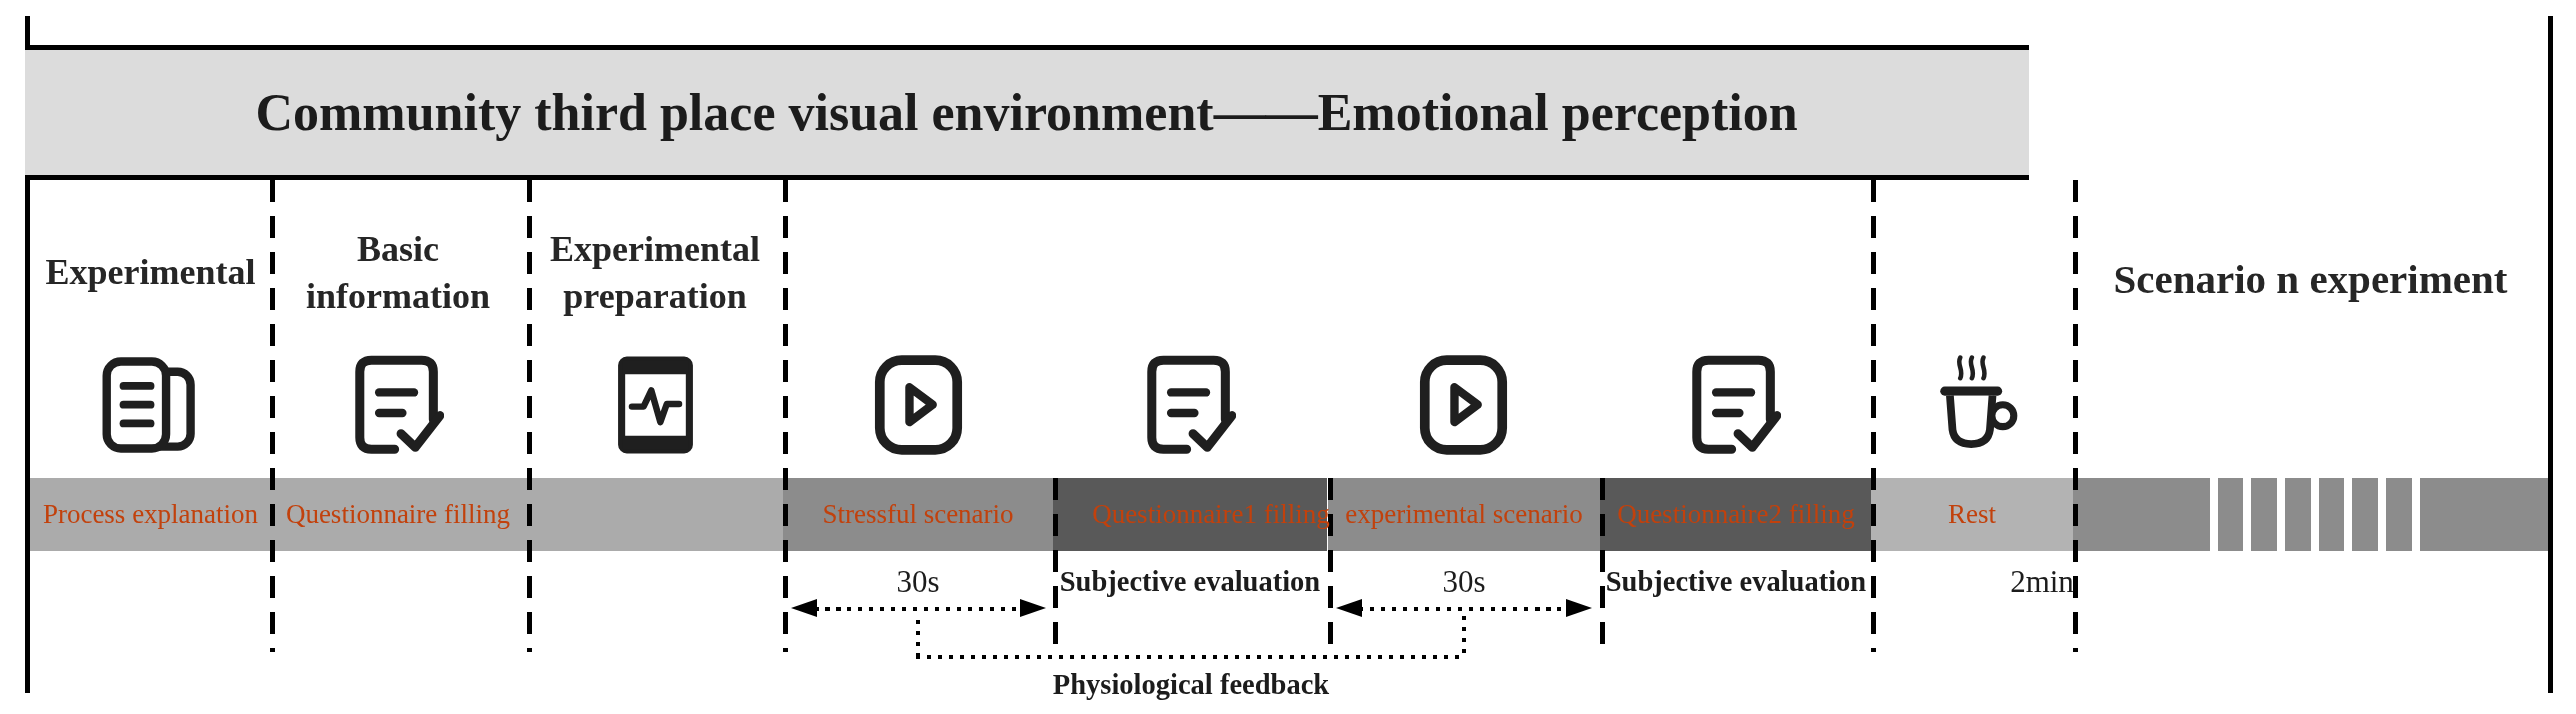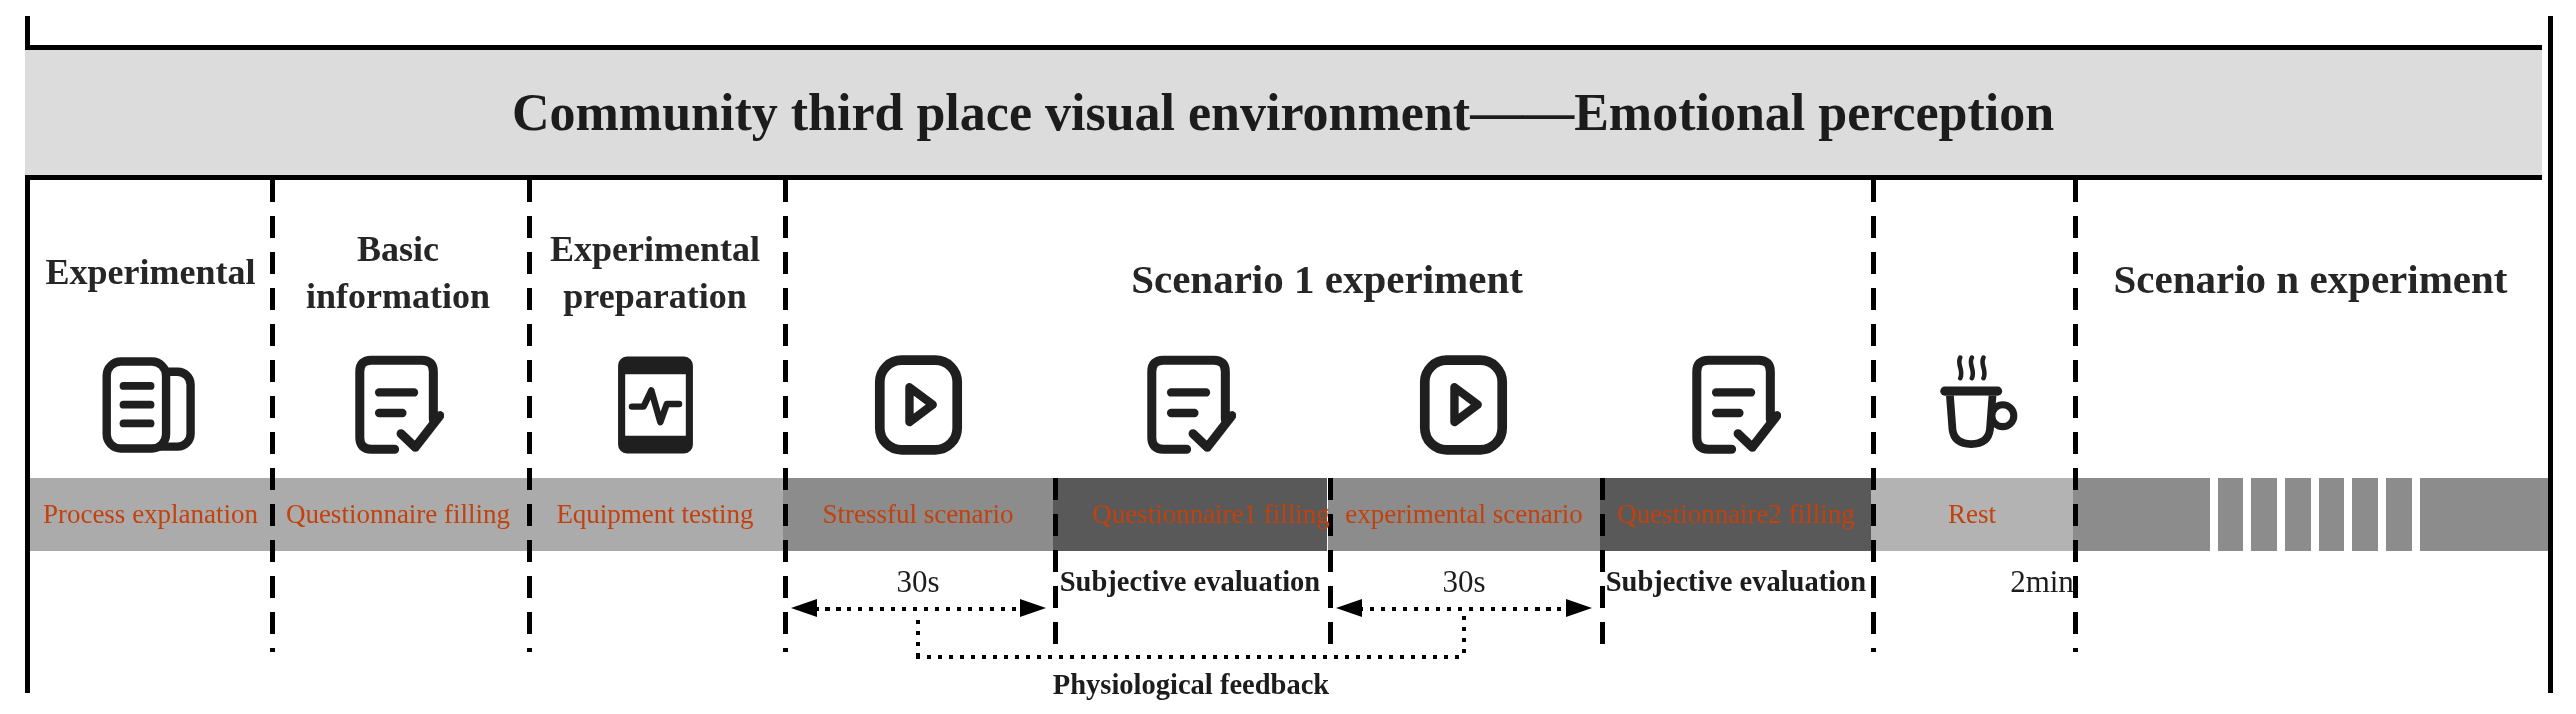--- a/index.html
+++ b/index.html
@@ -1,21 +1,21 @@
 <!DOCTYPE html>
 <html style="font-size:10.4px"><head>
 <meta charset="utf-8">
 <style>
   html,body{margin:0;padding:0;background:#fff;}
   .canvas{position:relative;width:2576px;height:714px;background:#fff;overflow:hidden;
           font-family:"Liberation Serif","DejaVu Serif",serif;}
   .vsolid{position:absolute;width:5.2px;background:#000;}
   .vdash{position:absolute;width:5.2px;
          background:repeating-linear-gradient(to bottom,#000 0 22px,transparent 22px 36px);}
-  .titlebar{position:absolute;left:24.6px;top:45px;width:2517px;height:135px;background:#dcdcdc;
+  .titlebar{position:absolute;left:24.6px;top:45px;width:2004px;height:135px;background:#dcdcdc;
             border-top:5.8px solid #000;border-bottom:5.8px solid #000;box-sizing:border-box;
             display:flex;align-items:center;justify-content:center;}
   .title-text{font-size:52px;font-weight:bold;color:#1c1c1c;white-space:nowrap;}
   .hdr2{position:absolute;top:208px;height:129px;display:flex;flex-direction:column;
         align-items:center;justify-content:center;font-weight:bold;font-size:36px;
         line-height:1.28;color:#262626;text-align:center;}
   .hdr1{position:absolute;top:214px;height:129px;display:flex;align-items:center;
         justify-content:center;font-weight:bold;font-size:41px;color:#262626;white-space:nowrap;}
   .icon{position:absolute;top:355px;}
   .band{position:absolute;top:478px;height:73px;}
@@ -78,21 +78,20 @@
     <span>Experimental</span>
   </div>
   <div class="hdr2" style="left:270px;width:256px;">
     <span>Basic</span>
     <span>information</span>
   </div>
   <div class="hdr2" style="left:527px;width:256px;">
     <span>Experimental</span>
     <span>preparation</span>
   </div>
-  <div class="hdr1" style="left:783px;width:1088px;">Scenario 1 experiment</div>
   <div class="hdr1" style="left:2073px;width:475px;">Scenario n experiment</div>
 
   <svg class="icon" style="left:96px;" width="104" height="100" viewBox="0 0 160 155">
     <rect x="60" y="26" width="86" height="116" rx="20" fill="none" stroke-width="13"></rect>
     <rect x="16" y="10" width="92" height="135" rx="22" fill="#fff" stroke-width="13"></rect>
     <path d="M42,48 H84" stroke-width="12" stroke-linecap="round" fill="none"></path>
     <path d="M42,77 H84" stroke-width="12" stroke-linecap="round" fill="none"></path>
     <path d="M42,106 H84" stroke-width="12" stroke-linecap="round" fill="none"></path>
   </svg>
   <svg class="icon" style="left:353px;" width="91" height="100" viewBox="0 0 140 155">
@@ -131,21 +130,20 @@
     <path d="M56,4 C50,15 62,23 56,36" fill="none" stroke-width="7" stroke-linecap="round"></path>
     <path d="M74,4 C68,15 80,23 74,36" fill="none" stroke-width="7" stroke-linecap="round"></path>
     <path d="M92,4 C86,15 98,23 92,36" fill="none" stroke-width="7" stroke-linecap="round"></path>
     <path d="M32,56 H114" stroke-width="14" stroke-linecap="round" fill="none"></path>
     <circle cx="122" cy="94" r="17" fill="none" stroke-width="11"></circle>
     <path d="M40,63 L44,116 Q47,138 73,138 Q99,138 102,116 L106,63" fill="#fff" stroke-width="12" stroke-linejoin="round"></path>
   </svg>
 
   <div class="bandlbl" style="left:30px;width:241px;">Process explanation</div>
   <div class="bandlbl" style="left:270px;width:256px;">Questionnaire filling</div>
-  <div class="bandlbl" style="left:527px;width:256px;">Equipment testing</div>
   <div class="bandlbl" style="left:783px;width:270px;">Stressful scenario</div>
   <div class="bandlbl" style="left:1053px;width:274px;margin-left:21px;">Questionnaire1 filling</div>
   <div class="bandlbl" style="left:1328px;width:272px;">experimental scenario</div>
   <div class="bandlbl" style="left:1600px;width:272px;">Questionnaire2 filling</div>
   <div class="bandlbl" style="left:1871px;width:202px;">Rest</div>
 
   <div class="sub" style="left:783px;width:270px;">30s</div>
   <div class="sub bold" style="left:1053px;width:274px;">Subjective evaluation</div>
   <div class="sub" style="left:1328px;width:272px;">30s</div>
   <div class="sub bold" style="left:1600px;width:272px;">Subjective evaluation</div>

